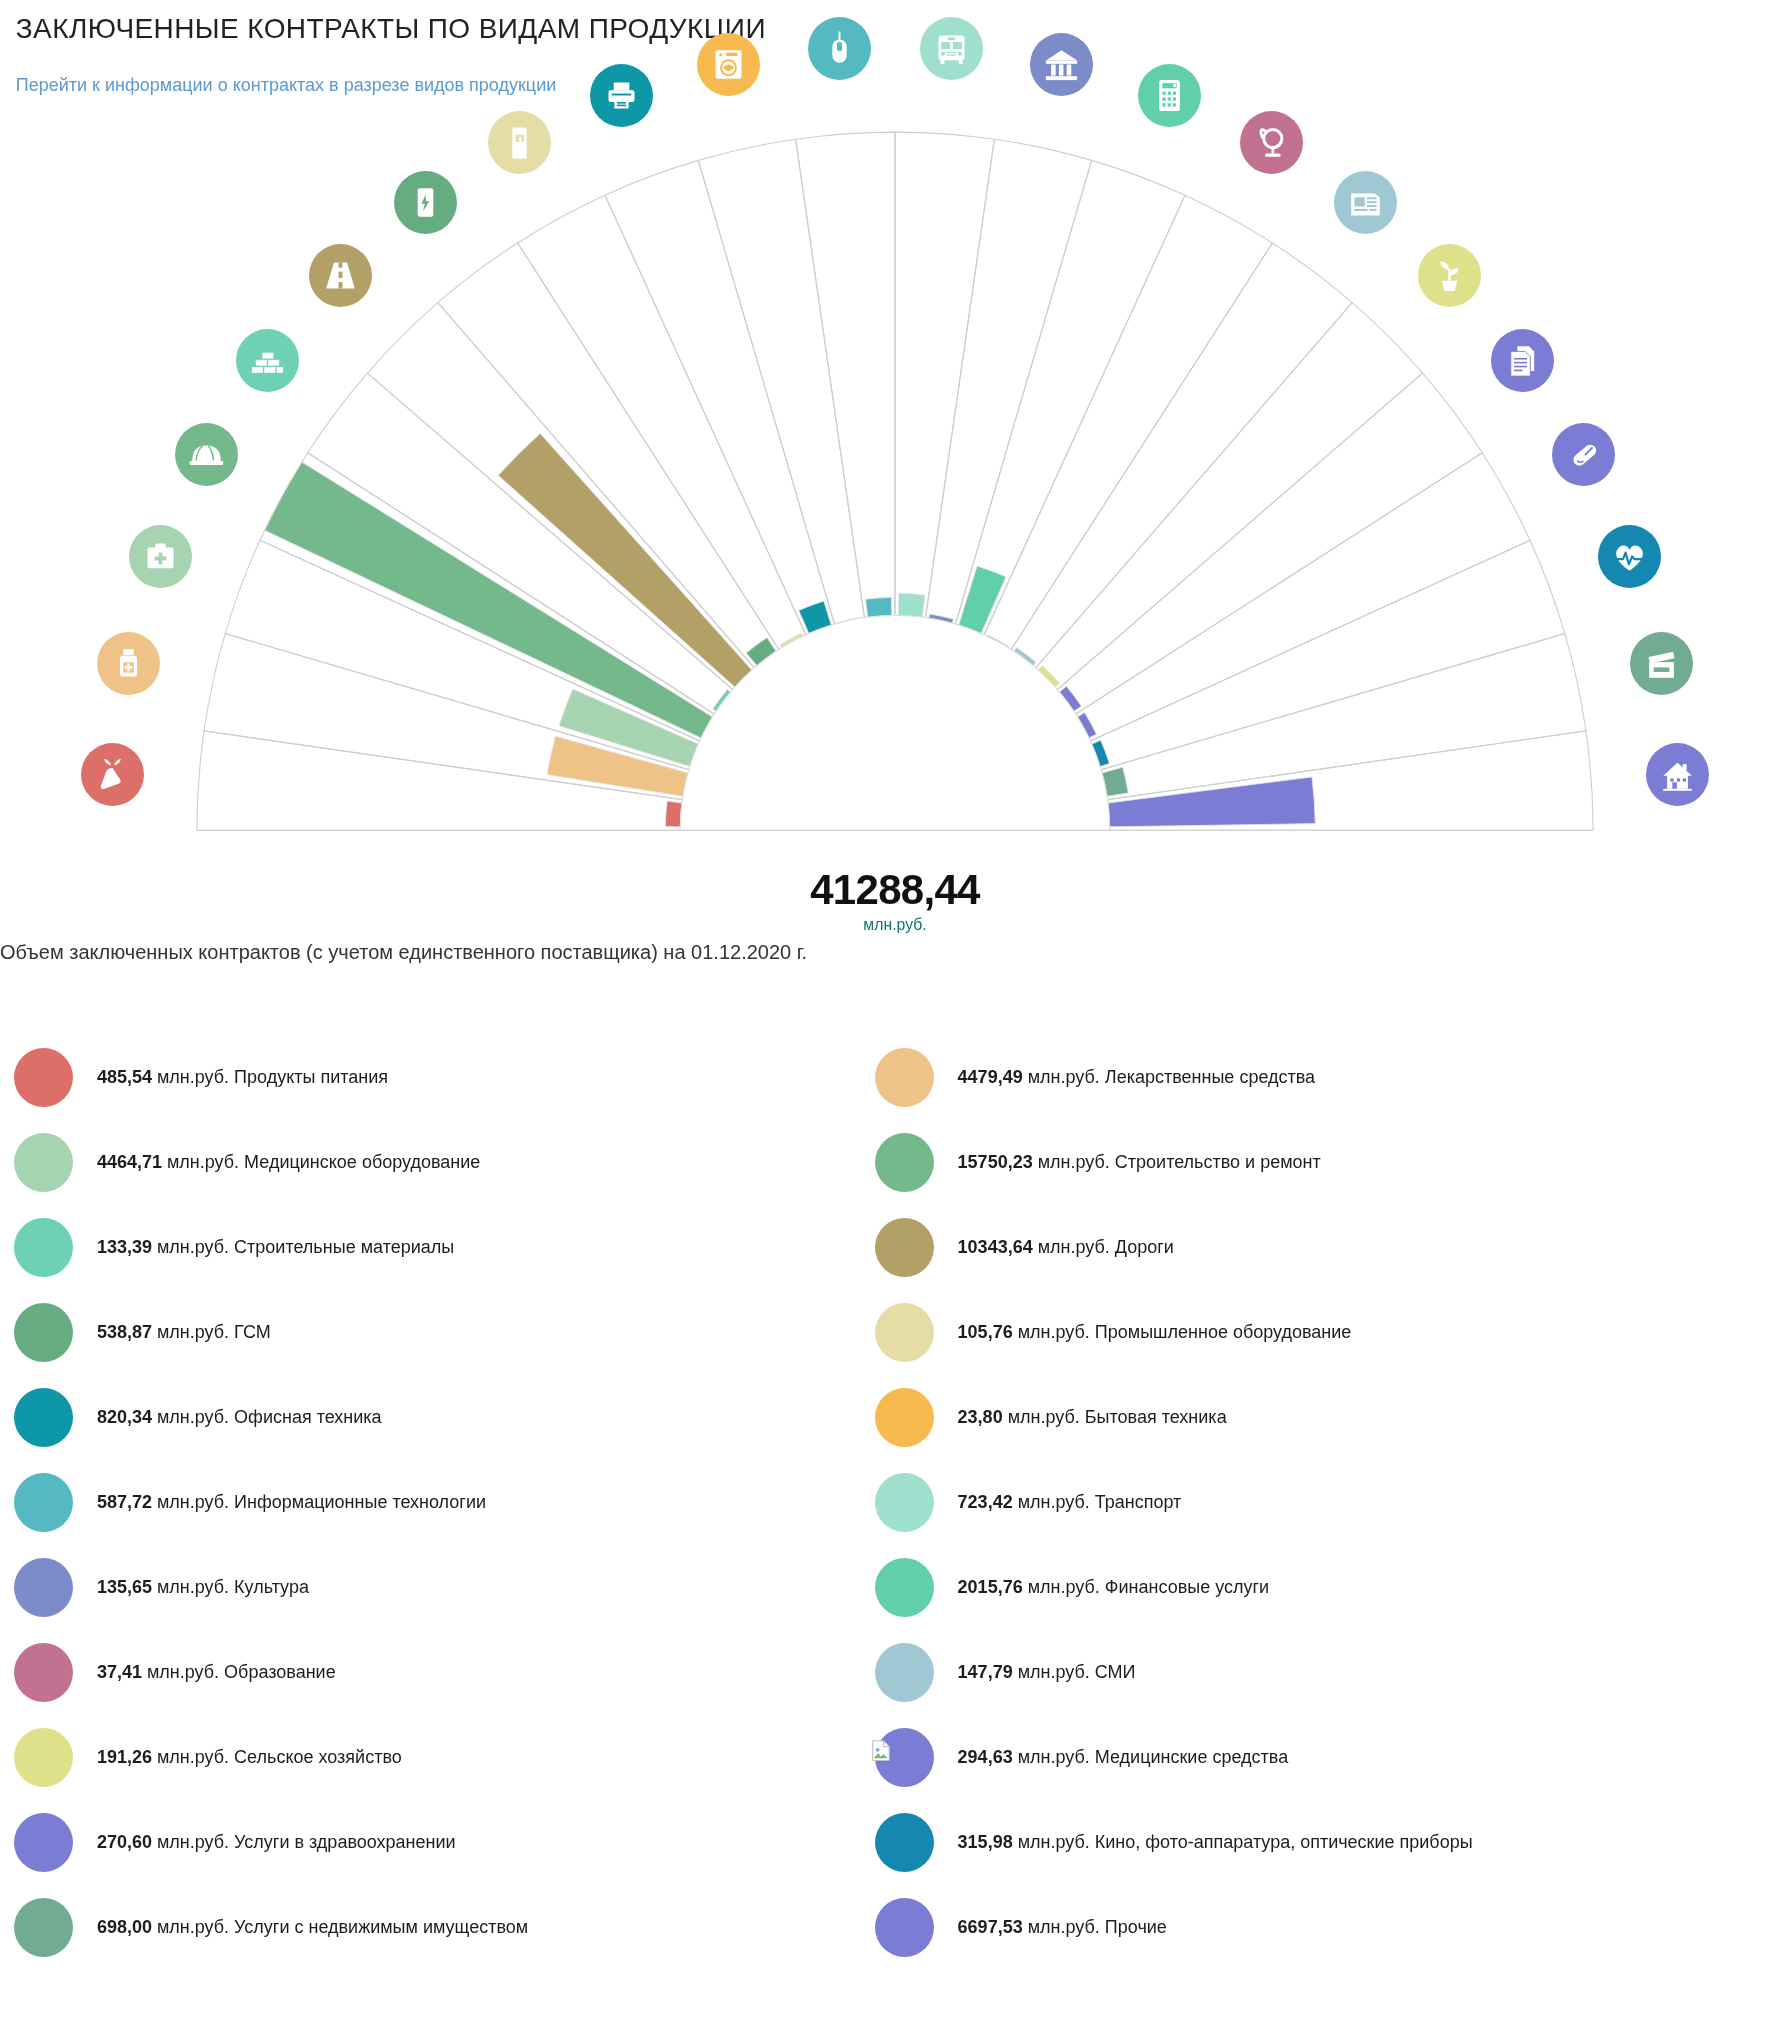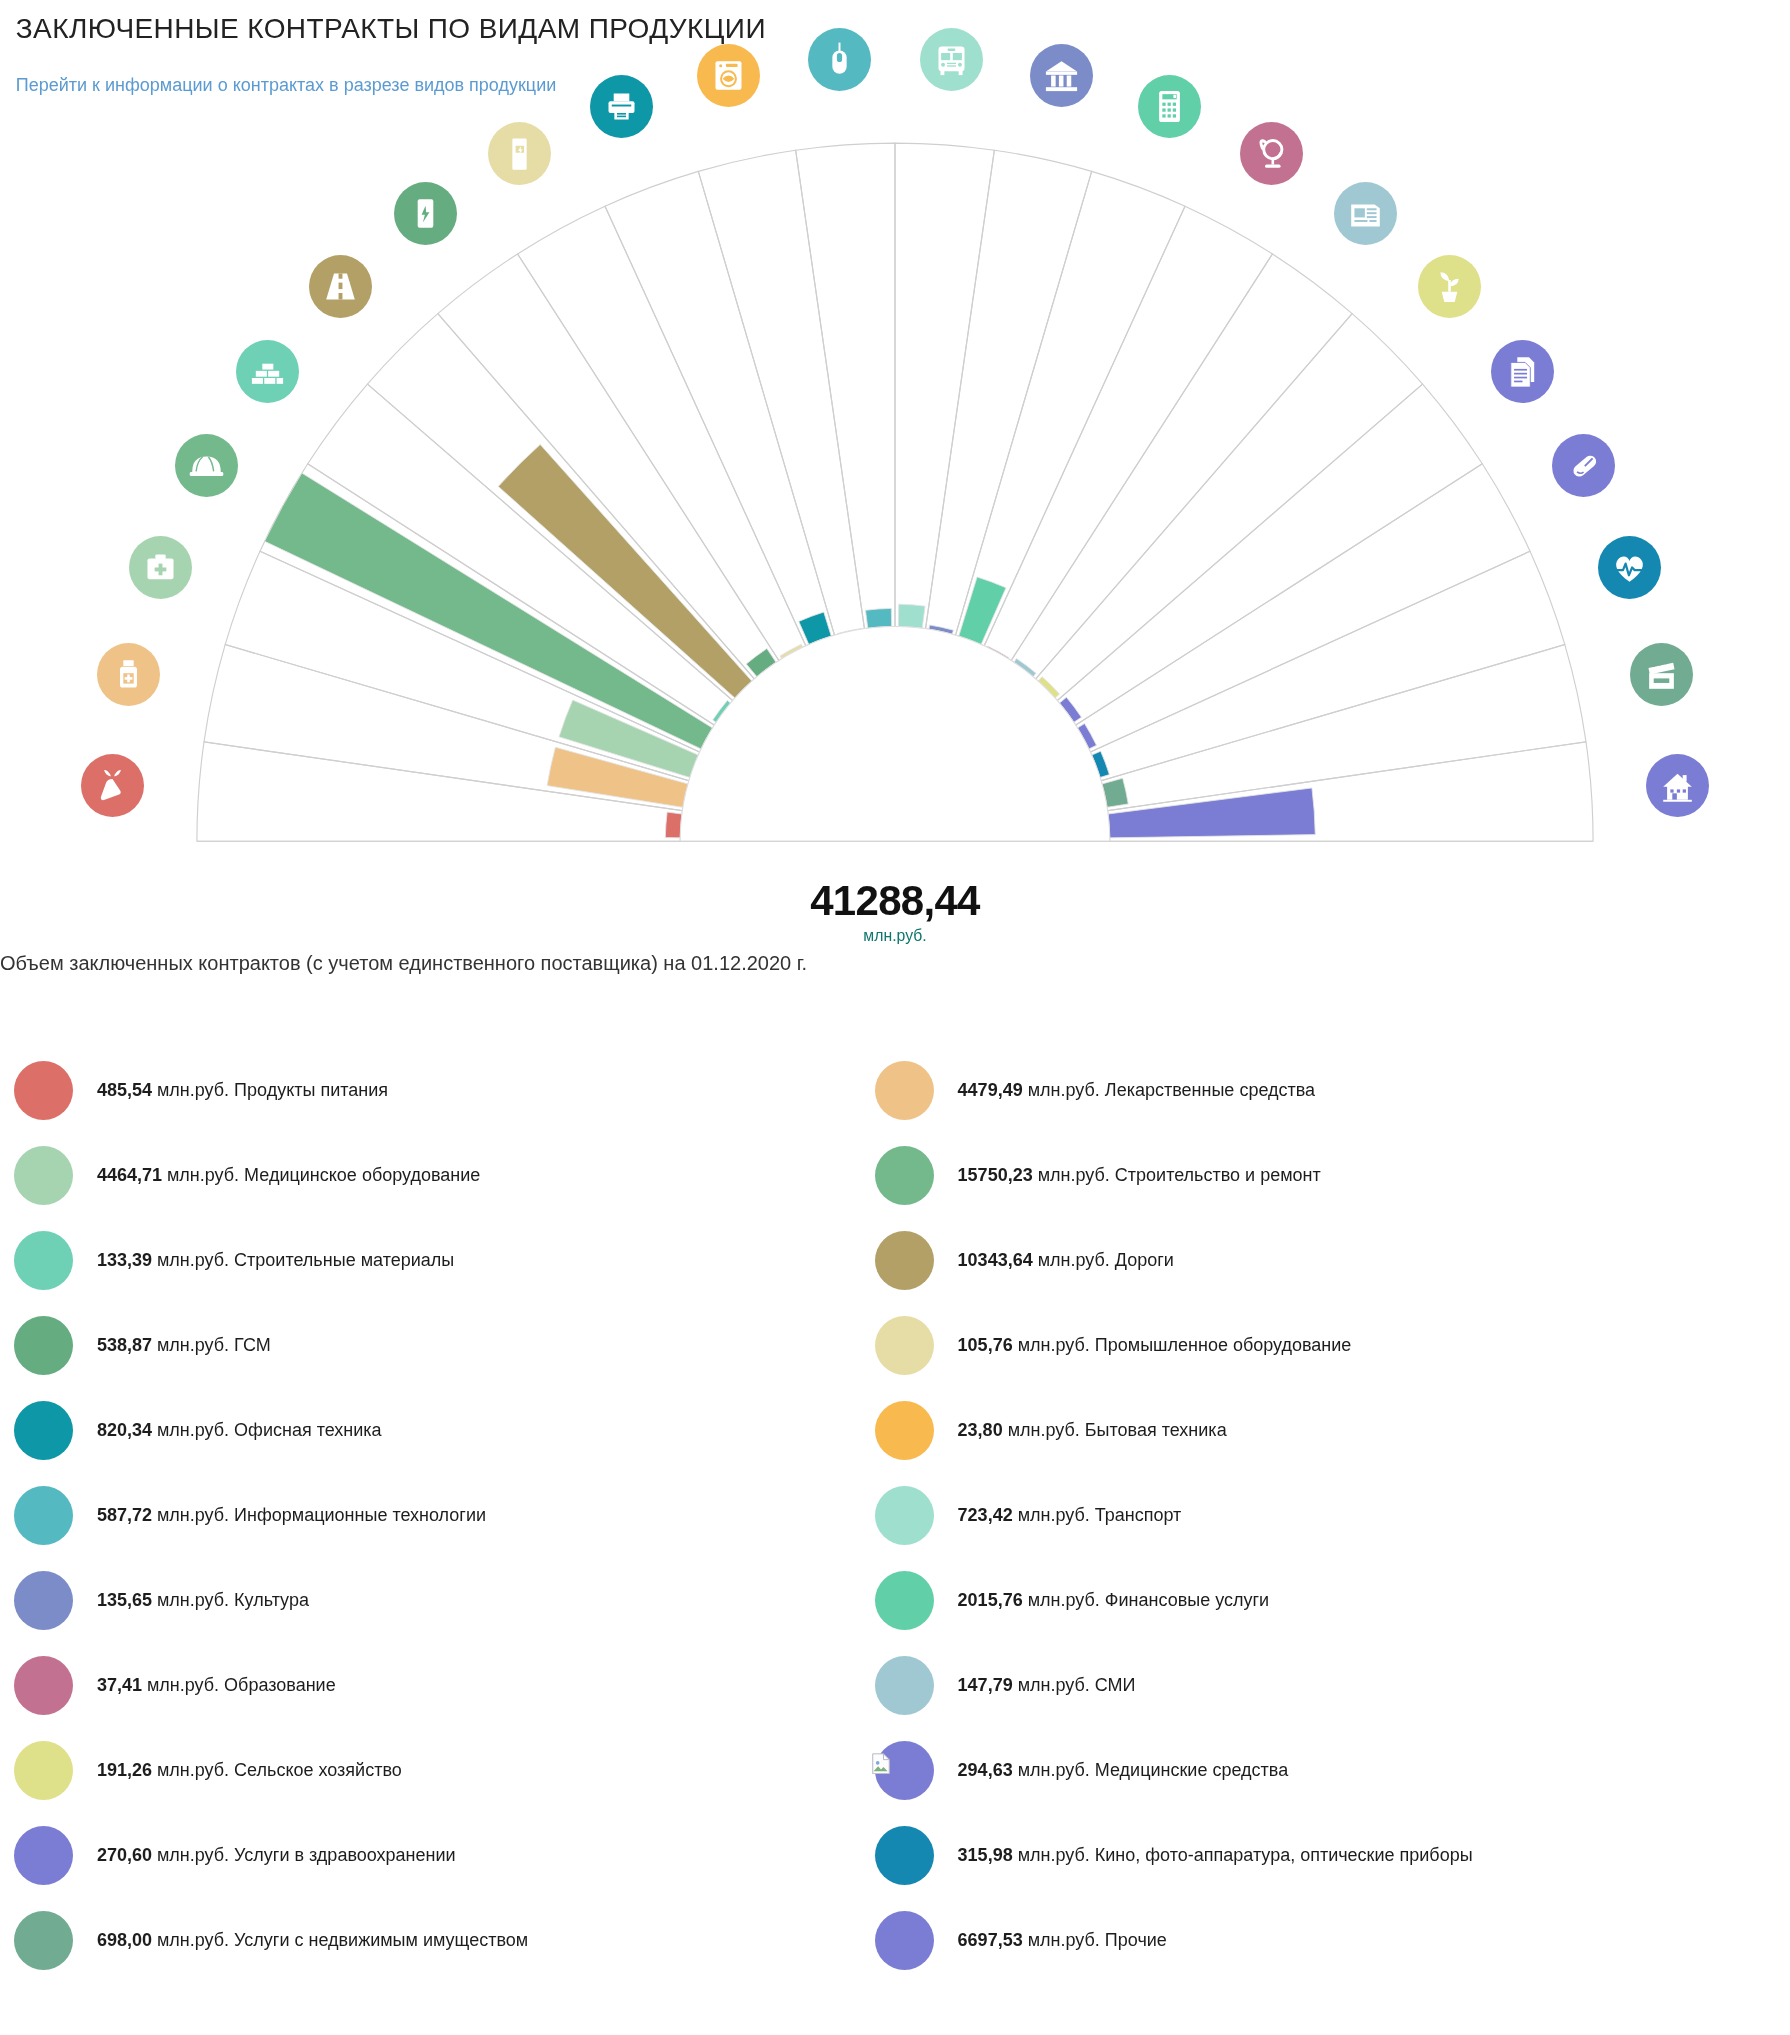--- a/index.html
+++ b/index.html
@@ -25,21 +25,21 @@
     color: #222222; font-weight: 400; white-space: nowrap;
   }
   #drill-link {
     position: absolute; left: 15.8px; top: 75px;
     font-size: 18px; color: #5b9bd1; text-decoration: none;
     white-space: nowrap;
   }
 
   
   #chart-stage {
-    position: absolute; left: 0; top: 118px;
+    position: absolute; left: 0; top: 107px;
     width: 1622px; height: 845px;
   }
   #radial-svg { position: absolute; left: 0; top: 0; }
 
   
   #kpi-block {
     position: absolute; left: 0; top: 0; width: 1790px;
     text-align: center; pointer-events: none;
   }
   #kpi-value {
@@ -62,21 +62,21 @@
     width: 63px; height: 63px; border-radius: 50%;
     display: flex; align-items: center; justify-content: center;
   }
   .icon-badge svg { width: 39px; height: 39px; display: block; }
 
   
   #legend {
     position: absolute; left: 0; top: 1031px;
     width: 1790px;
   }
-  .legend-col { position: absolute; top: 17px; width: 888px; }
+  .legend-col { position: absolute; top: 4px; width: 888px; }
   #legend-col-left  { left: 14.3px; }
   #legend-col-right { left: 875px; }
   .legend-item {
     position: relative;
     height: 85px;
     display: flex; align-items: center;
   }
   .legend-swatch {
     flex: 0 0 auto;
     width: 59px; height: 59px; border-radius: 50%;

